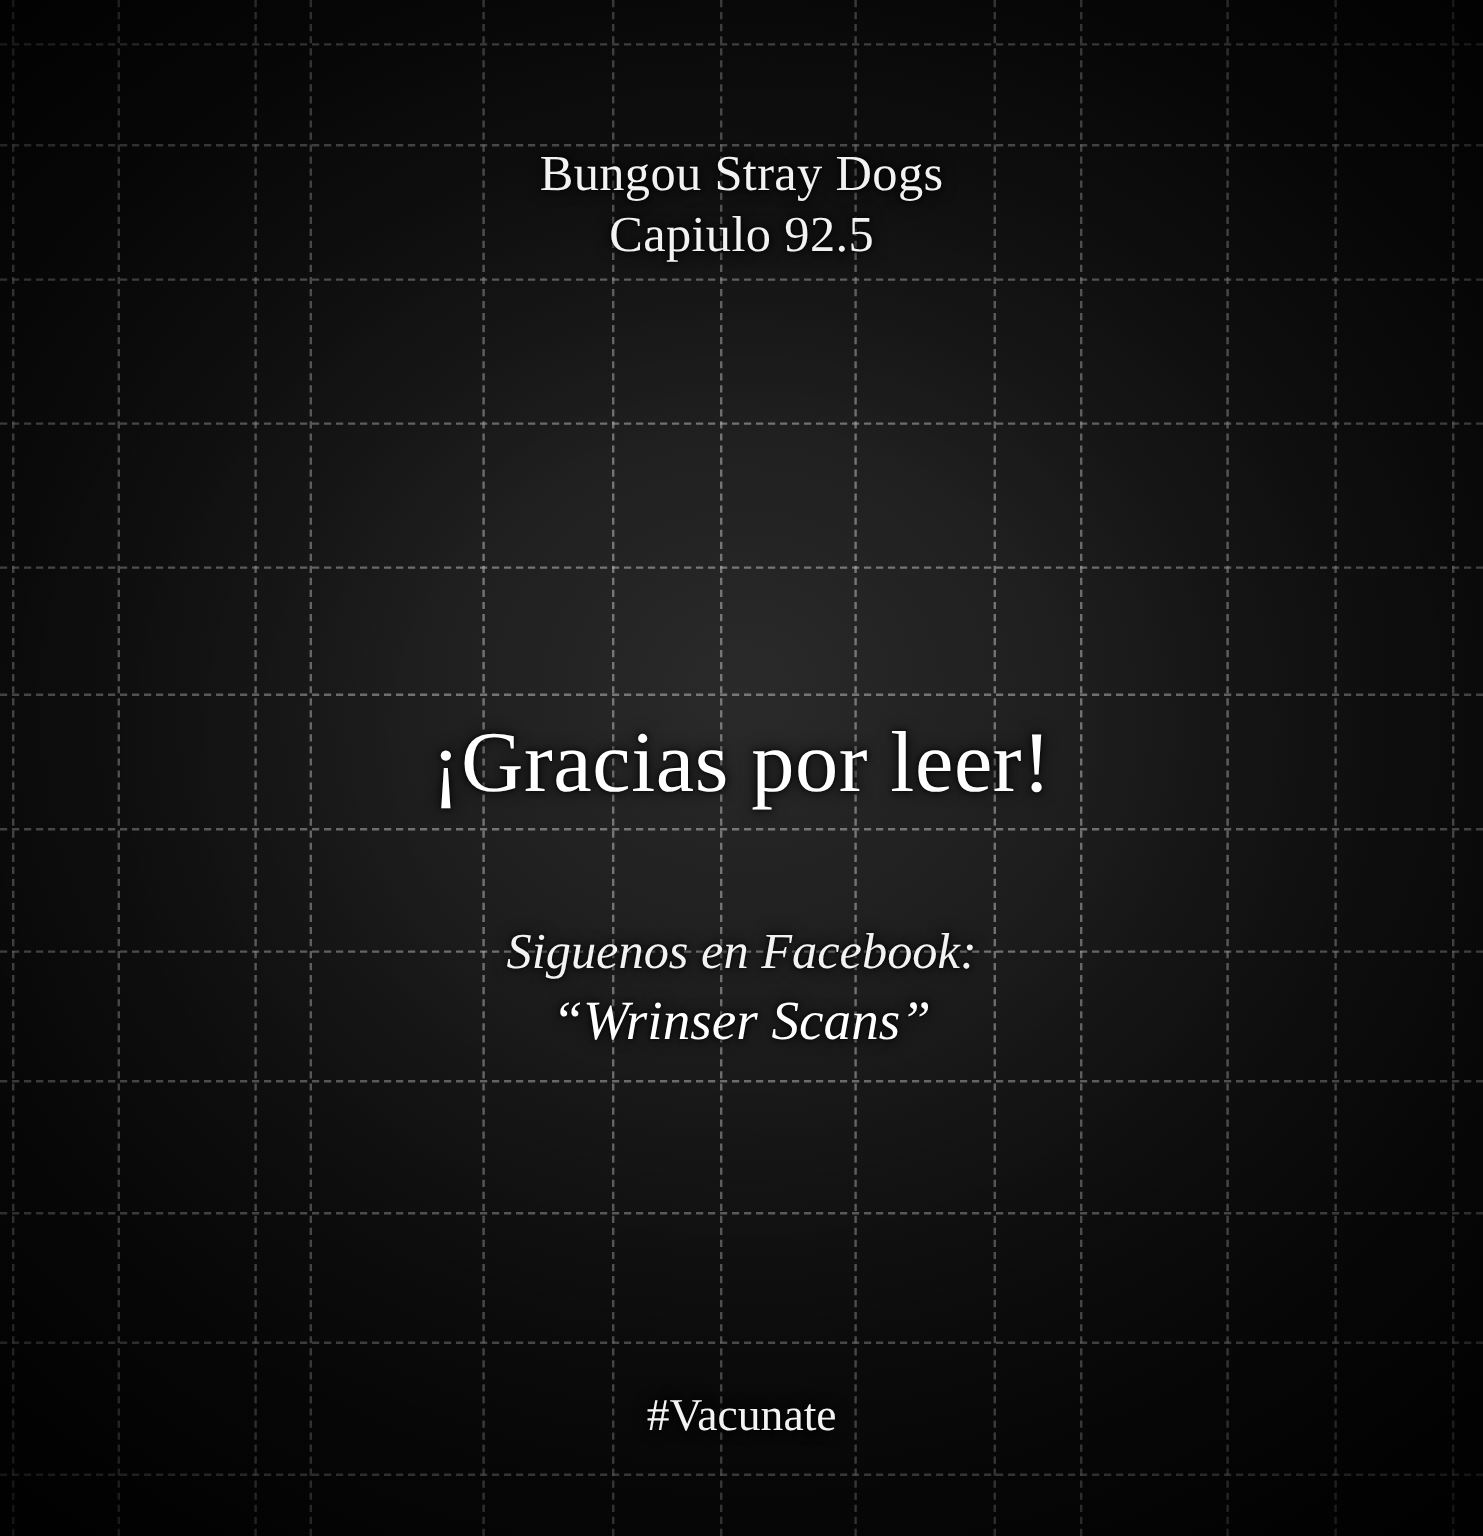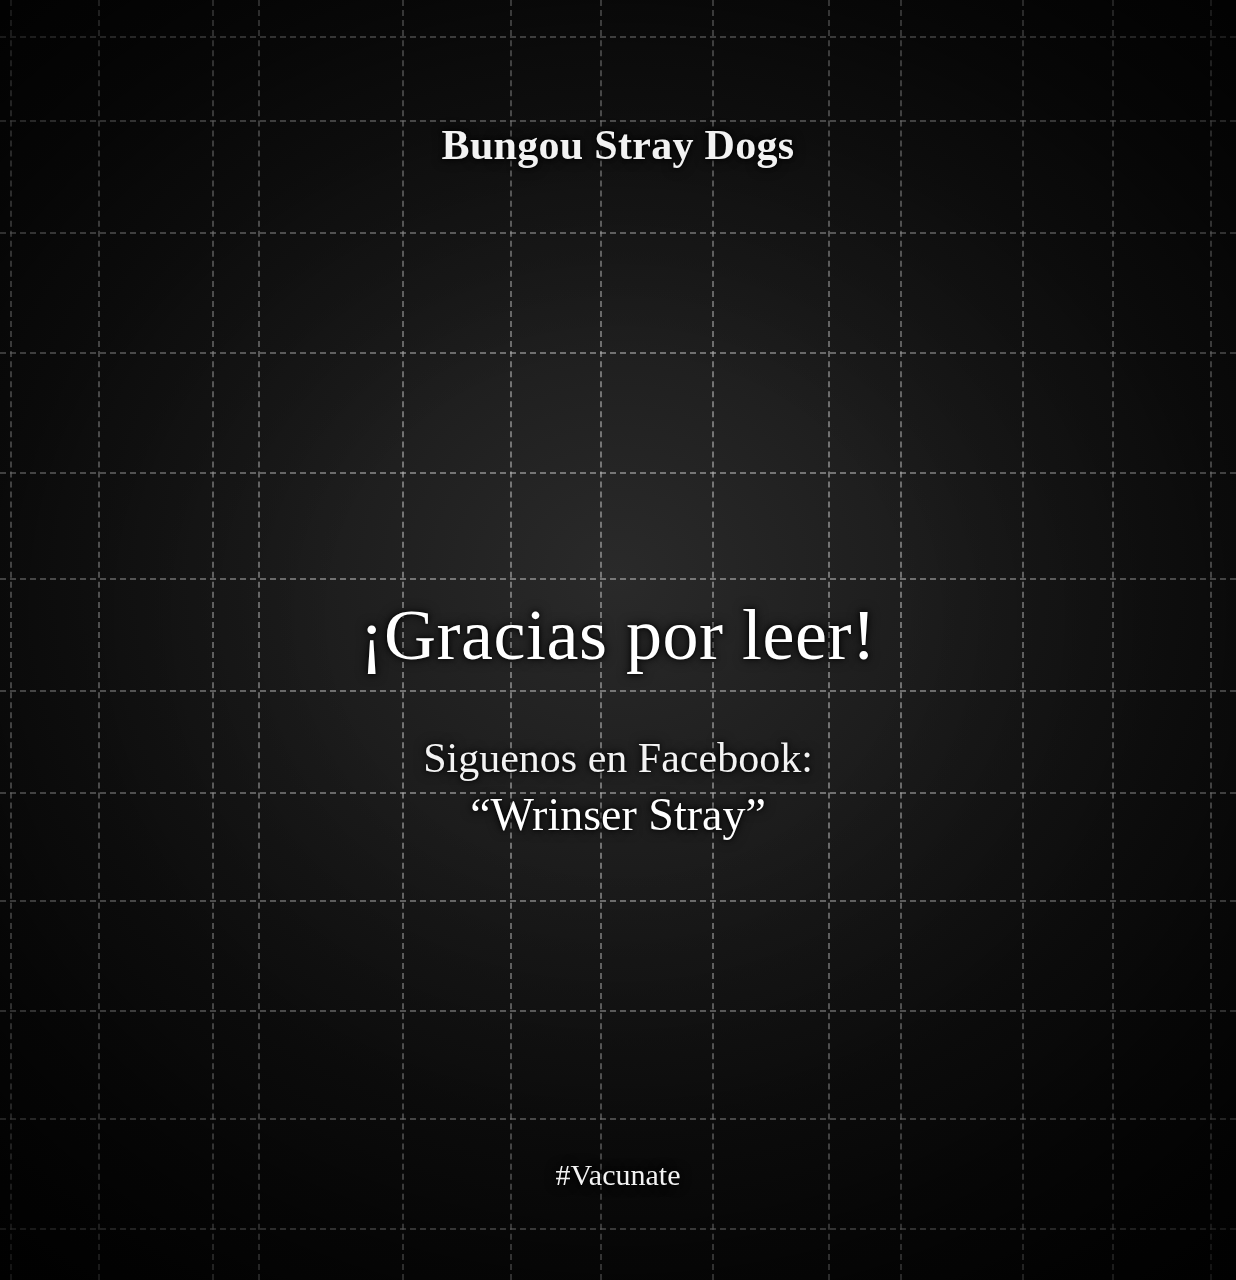--- a/index.html
+++ b/index.html
@@ -53,58 +53,58 @@
     color: #ffffff;
     text-align: center;
     text-shadow: 0 0 12px rgba(0,0,0,0.85), 0 0 4px rgba(0,0,0,0.9);
   }
   .header-block {
     position: absolute;
     top: 120px;
     left: 0;
     right: 0;
     line-height: 1.22;
-    font-weight: bold;
   }
   .header-line {
     font-size: 42px;
     letter-spacing: 0.3px;
     color: #f2f2f2;
   }
   .thanks {
     position: absolute;
     top: 598px;
     left: 0;
     right: 0;
     font-size: 72px;
     line-height: 1.05;
     color: #ffffff;
     letter-spacing: 0.5px;
   }
   .follow-block {
     position: absolute;
-    top: 732px;
+    top: 768px;
     left: 0;
     right: 0;
     line-height: 1.28;
+    font-style: italic;
   }
   .follow-line {
     font-size: 42px;
     color: #f2f2f2;
   }
   .follow-handle {
     font-size: 46px;
     color: #ffffff;
   }
   .hashtag {
     position: absolute;
     top: 1158px;
     left: 0;
     right: 0;
-    font-size: 30px;
+    font-size: 38px;
     color: #f3f3f3;
   }
 </style>
 </head>
 <body>
 
 <div class="page">
 
   <div class="grid-layer">
       <div class="grid-v" style="left: 10px;"></div>
@@ -133,25 +133,26 @@
       <div class="grid-h" style="top: 1118px;"></div>
       <div class="grid-h" style="top: 1228px;"></div>
     </div>
 
   <div class="vignette"></div>
 
   <div class="content">
 
     <div class="header-block">
       <div class="header-line">Bungou Stray Dogs</div>
+      <div class="header-line">Capiulo 92.5</div>
     </div>
 
     <div class="thanks">¡Gracias por leer!</div>
 
     <div class="follow-block">
       <div class="follow-line">Siguenos en Facebook:</div>
-      <div class="follow-handle">“Wrinser Stray”</div>
+      <div class="follow-handle">“Wrinser Scans”</div>
     </div>
 
     <div class="hashtag">#Vacunate</div>
 
   </div>
 </div>
 
 </body></html>

